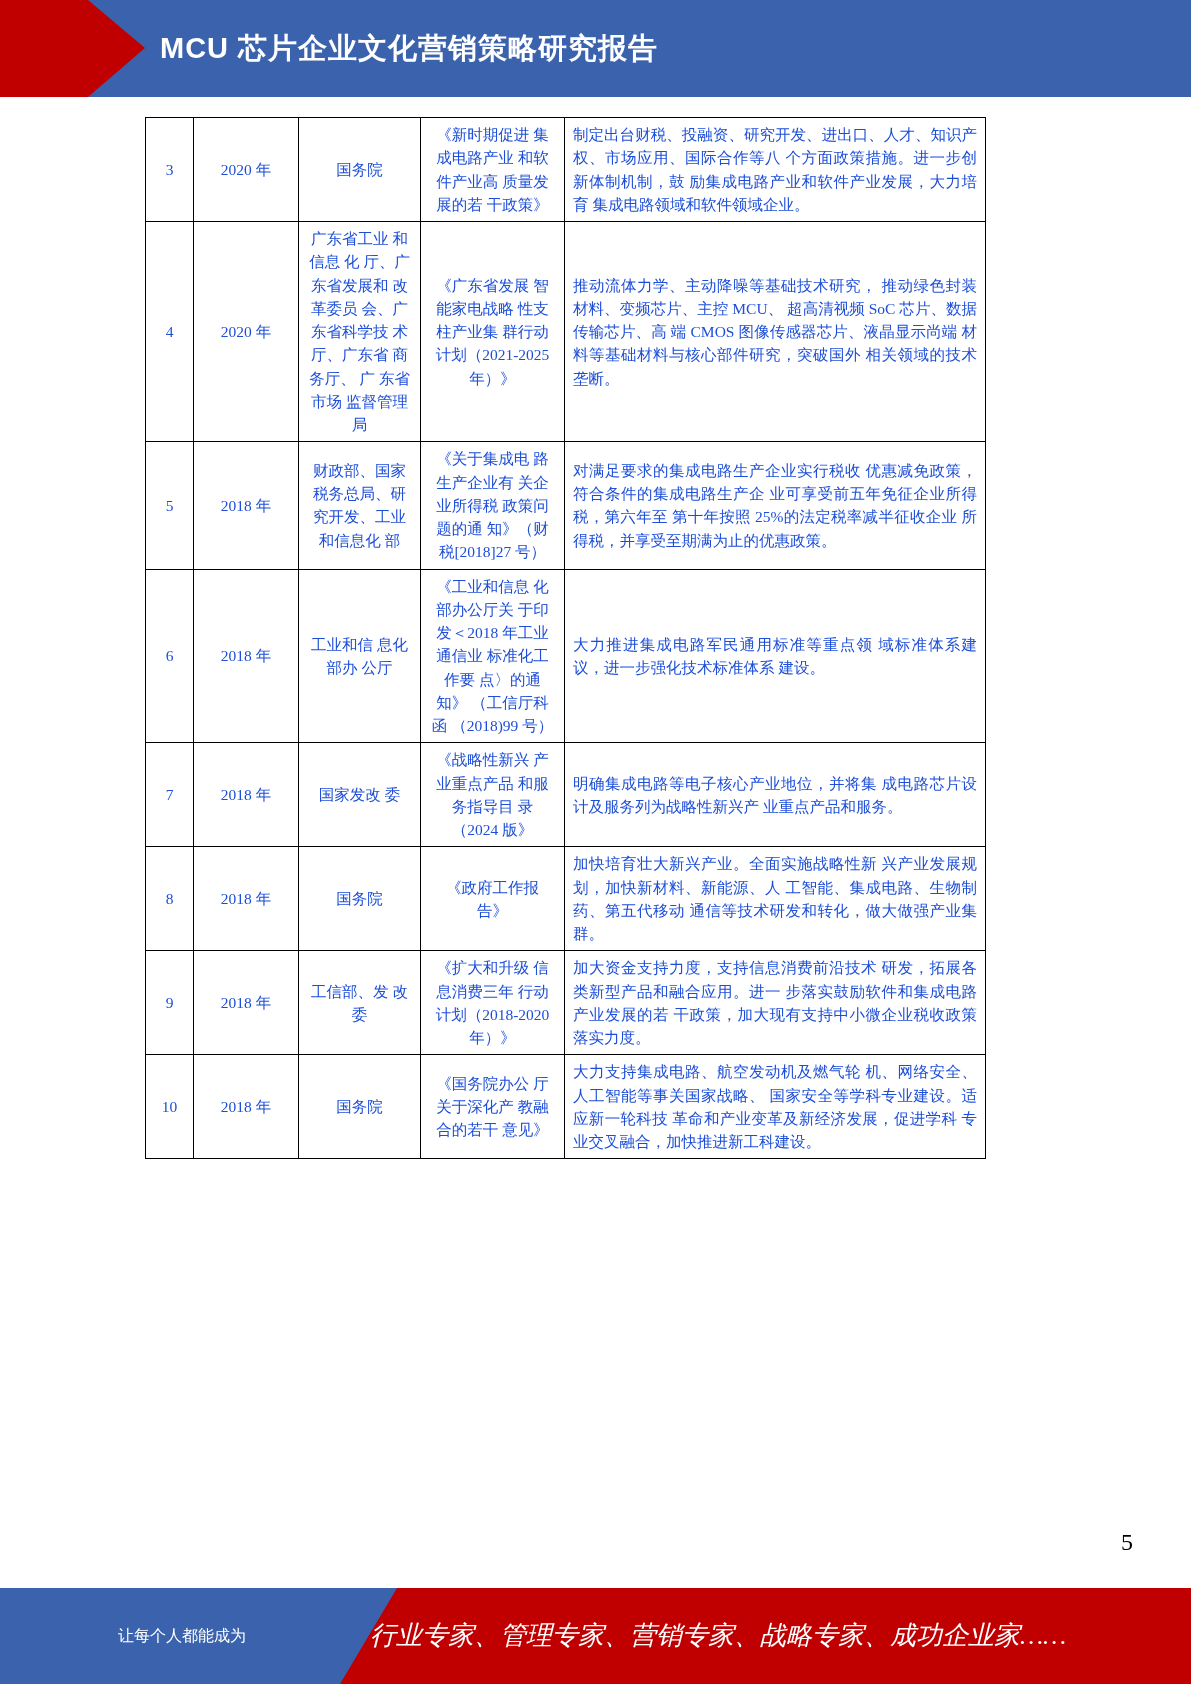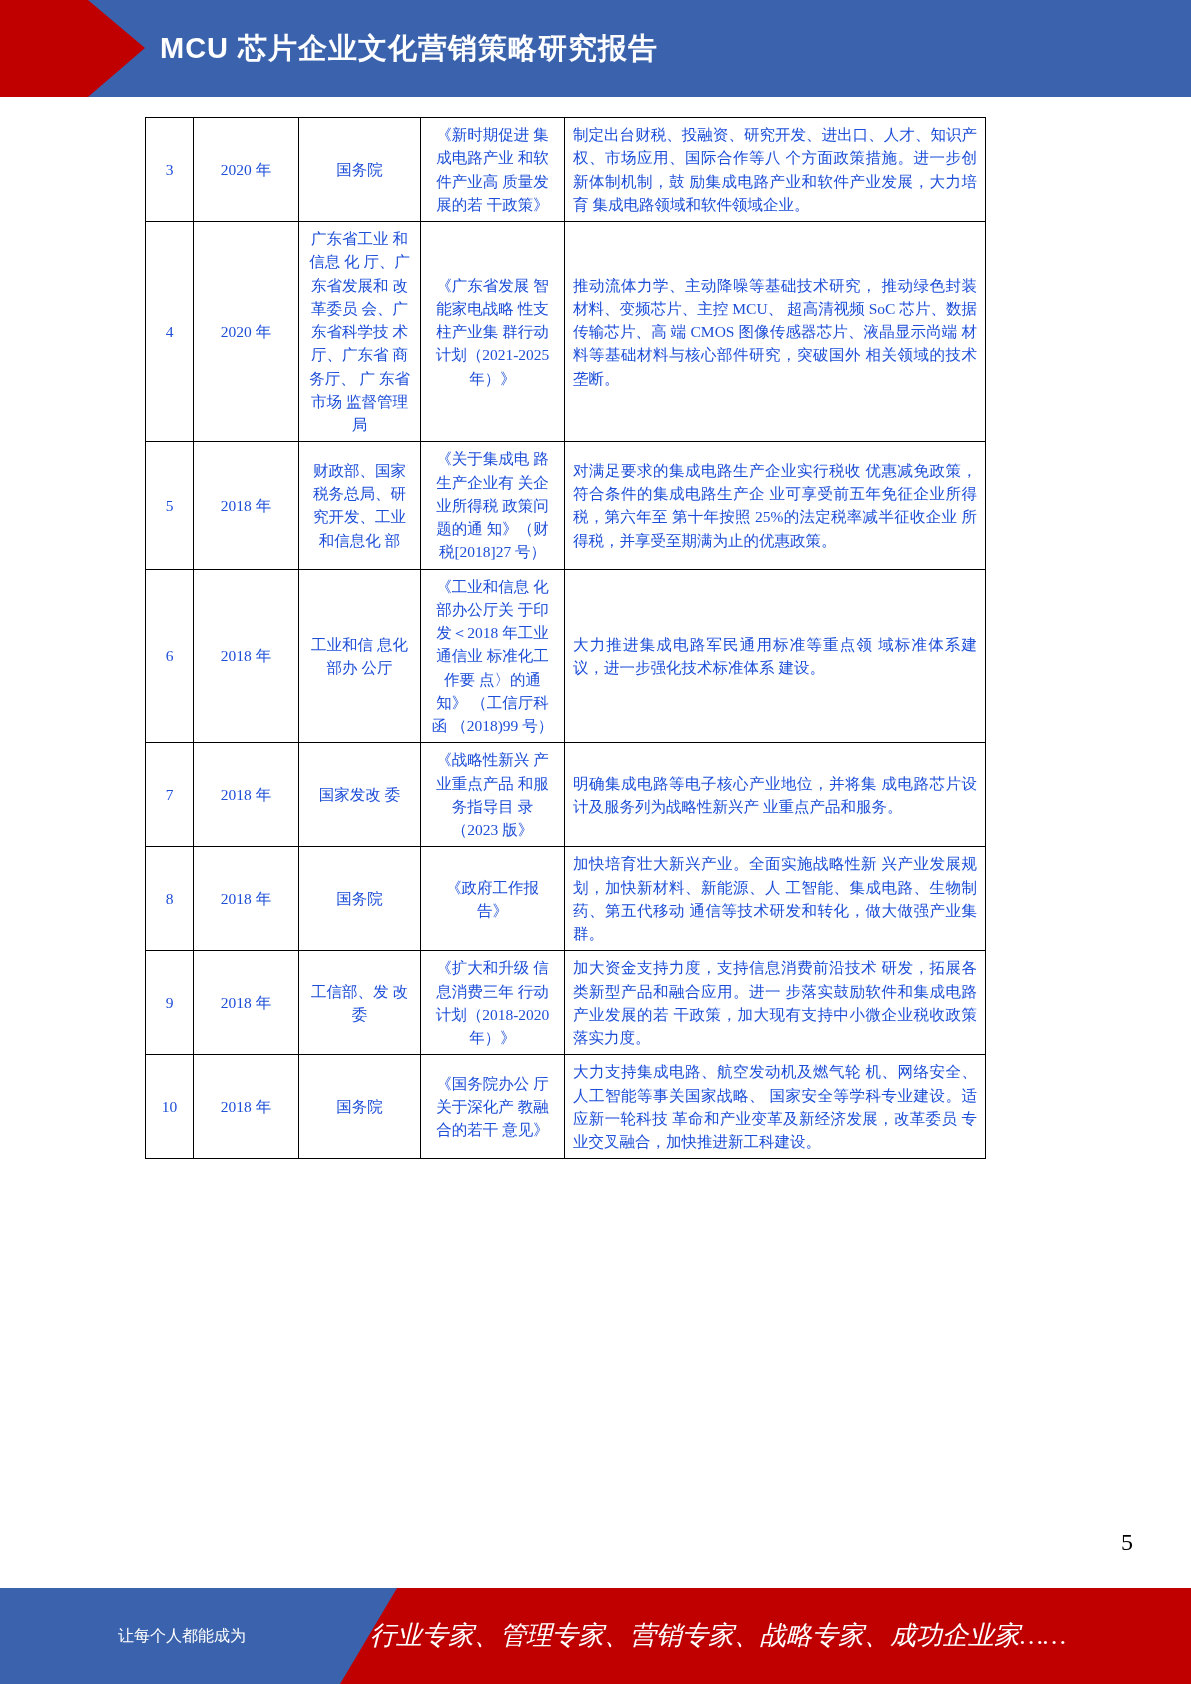--- a/index.html
+++ b/index.html
@@ -193,21 +193,21 @@
         <td class="cell-no">6</td>
         <td class="cell-year">2018 年</td>
         <td class="cell-org">工业和信 息化部办 公厅</td>
         <td class="cell-doc">《工业和信息 化部办公厅关 于印发＜2018 年工业通信业 标准化工作要 点〉的通知》 （工信厅科函 （2018)99 号）</td>
         <td class="cell-desc">大力推进集成电路军民通用标准等重点领 域标准体系建议，进一步强化技术标准体系 建设。</td>
       </tr>
       <tr>
         <td class="cell-no">7</td>
         <td class="cell-year">2018 年</td>
         <td class="cell-org">国家发改 委</td>
-        <td class="cell-doc">《战略性新兴 产业重点产品 和服务指导目 录（2023 版》</td>
+        <td class="cell-doc">《战略性新兴 产业重点产品 和服务指导目 录（2024 版》</td>
         <td class="cell-desc">明确集成电路等电子核心产业地位，并将集 成电路芯片设计及服务列为战略性新兴产 业重点产品和服务。</td>
       </tr>
       <tr>
         <td class="cell-no">8</td>
         <td class="cell-year">2018 年</td>
         <td class="cell-org">国务院</td>
         <td class="cell-doc">《政府工作报 告》</td>
         <td class="cell-desc">加快培育壮大新兴产业。全面实施战略性新 兴产业发展规划，加快新材料、新能源、人 工智能、集成电路、生物制药、第五代移动 通信等技术研发和转化，做大做强产业集 群。</td>
       </tr>
       <tr>
@@ -215,21 +215,21 @@
         <td class="cell-year">2018 年</td>
         <td class="cell-org">工信部、发 改委</td>
         <td class="cell-doc">《扩大和升级 信息消费三年 行动计划（2018-2020 年）》</td>
         <td class="cell-desc">加大资金支持力度，支持信息消费前沿技术 研发，拓展各类新型产品和融合应用。进一 步落实鼓励软件和集成电路产业发展的若 干政策，加大现有支持中小微企业税收政策落实力度。</td>
       </tr>
       <tr>
         <td class="cell-no">10</td>
         <td class="cell-year">2018 年</td>
         <td class="cell-org">国务院</td>
         <td class="cell-doc">《国务院办公 厅关于深化产 教融合的若干 意见》</td>
-        <td class="cell-desc">大力支持集成电路、航空发动机及燃气轮 机、网络安全、人工智能等事关国家战略、 国家安全等学科专业建设。适应新一轮科技 革命和产业变革及新经济发展，改革委员 专业交叉融合，加快推进新工科建设。</td>
+        <td class="cell-desc">大力支持集成电路、航空发动机及燃气轮 机、网络安全、人工智能等事关国家战略、 国家安全等学科专业建设。适应新一轮科技 革命和产业变革及新经济发展，促进学科 专业交叉融合，加快推进新工科建设。</td>
       </tr>
     </tbody>
   </table>
 </div>
 
 <div class="page-number">5</div>
 
 <div class="footer">
   <div class="footer-blue"></div>
   <div class="footer-red"></div>

